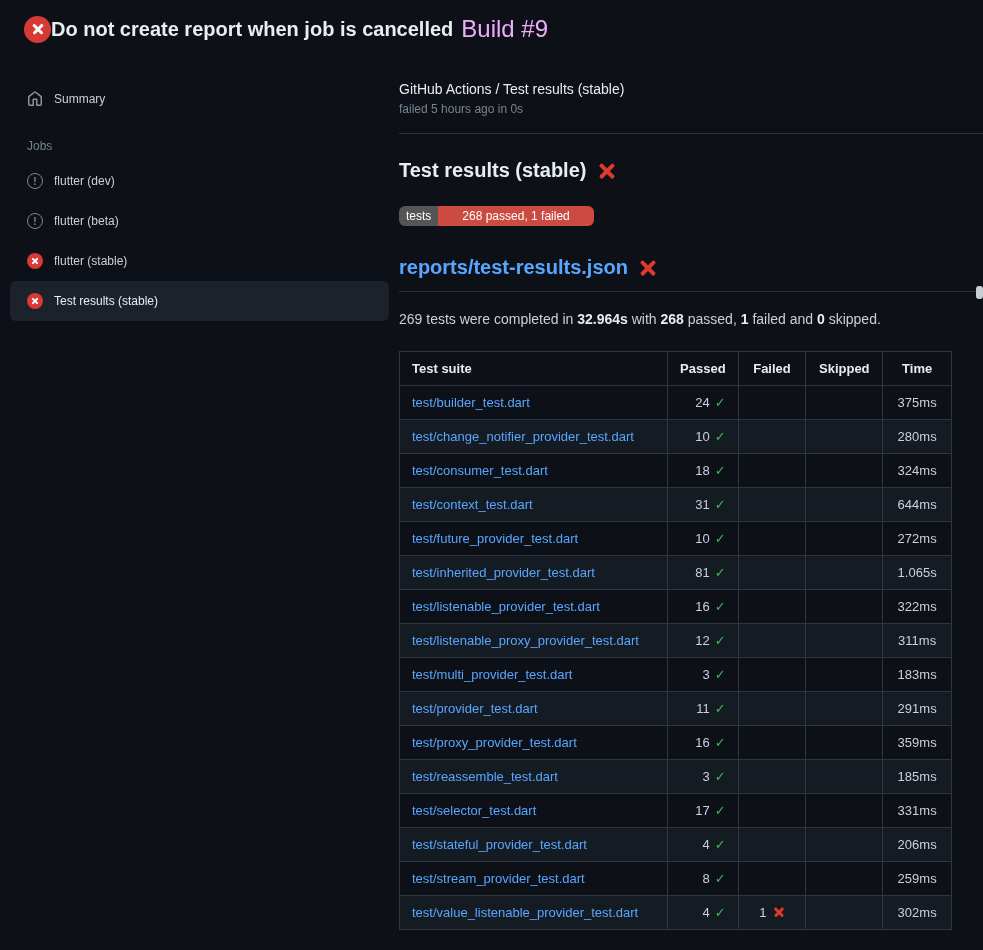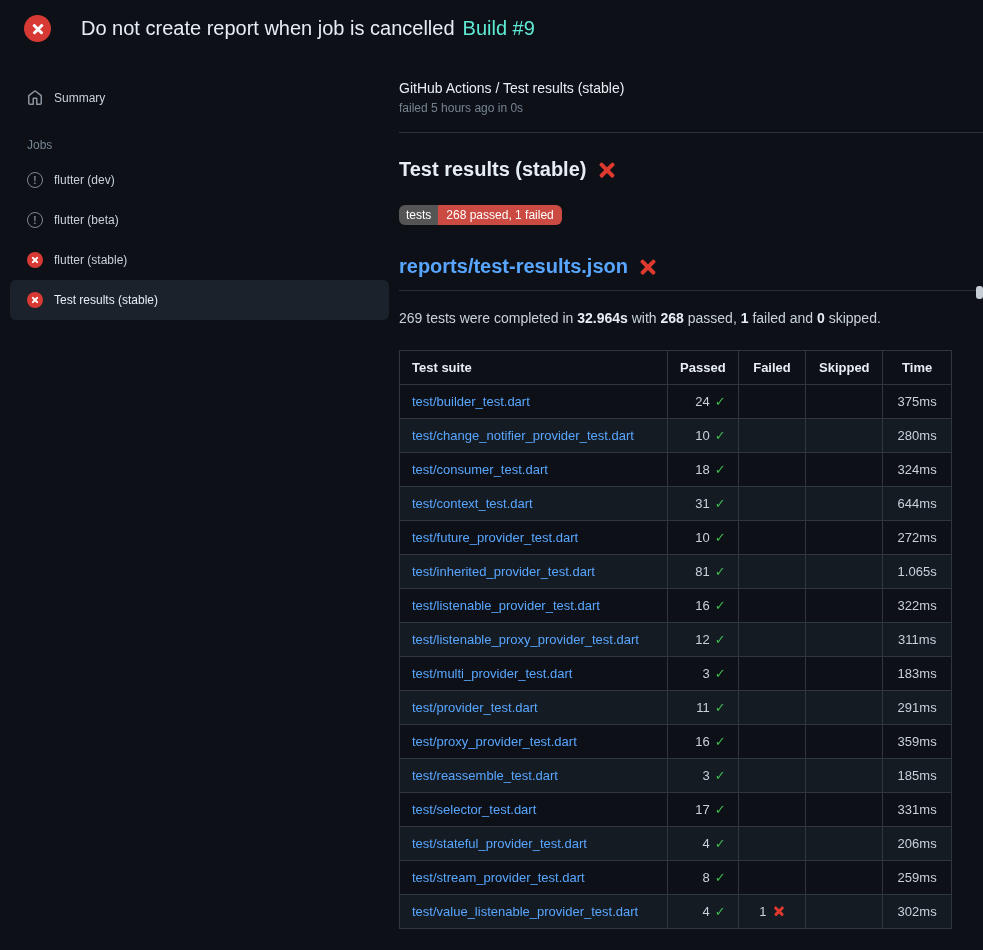--- a/index.html
+++ b/index.html
@@ -6,22 +6,22 @@
   html,body{width:983px;height:950px}
   body{
     background:#0d1117;color:#c9d1d9;
     font-family:"Liberation Sans","DejaVu Sans",sans-serif;
     overflow:hidden;position:relative;
   }
   a{text-decoration:none;color:#58a6ff;cursor:pointer}
 
   
   .header{display:flex;align-items:center;padding:15px 24px 14px 24px}
-  .header-title{font-size:20px;font-weight:400;color:#e6edf3;margin-left:30px}
-  .header-build{font-size:20px;font-weight:400;color:#5eead4;margin-left:8px}
+  .header-title{font-size:20px;font-weight:700;color:#e6edf3;margin-left:0}
+  .header-build{font-size:24px;font-weight:400;color:#f0abfc;margin-left:8px}
 
   
   .layout{display:flex;align-items:flex-start}
   .sidebar{width:399px;flex:0 0 399px;padding-top:22px}
   .main{flex:1;min-width:0;padding-top:24px}
 
   
   .side-item{display:flex;align-items:center;gap:11px;height:40px;
     margin:0 10px;padding:0 17px;border-radius:6px;font-size:12px;color:#c9d1d9;cursor:pointer}
   .side-item.selected{background:#1c222b;color:#e6edf3}
@@ -57,21 +57,21 @@
   .breadcrumb{font-size:14px;font-weight:400;color:#e6edf3}
   .status-line{font-size:12px;color:#768390;margin-top:5px}
   .divider{height:1px;background:#2d333b;margin-top:17px}
 
   .check-title{display:flex;align-items:center;gap:11px;margin-top:25px;
     font-size:20px;font-weight:700;color:#e6edf3}
 
   .badge{display:inline-flex;margin-top:24px;border-radius:6px;overflow:hidden;
     font-size:12px;line-height:20px;color:#ffffff}
   .badge-label{background:#555555;padding:0 7px}
-  .badge-value{background:#cb4a41;padding:0 8px}
+  .badge-value{background:#cb4a41;padding:0 24px}
 
   .report-heading{display:flex;align-items:center;gap:11px;margin-top:30px;
     padding-bottom:12px;border-bottom:1px solid #262d36;
     font-size:20px;font-weight:700}
   .report-heading a{color:#58a6ff}
 
   .summary-line{margin-top:19px;font-size:14px;color:#c9d1d9}
   .summary-line b{color:#e6edf3;font-weight:700}
 
   

